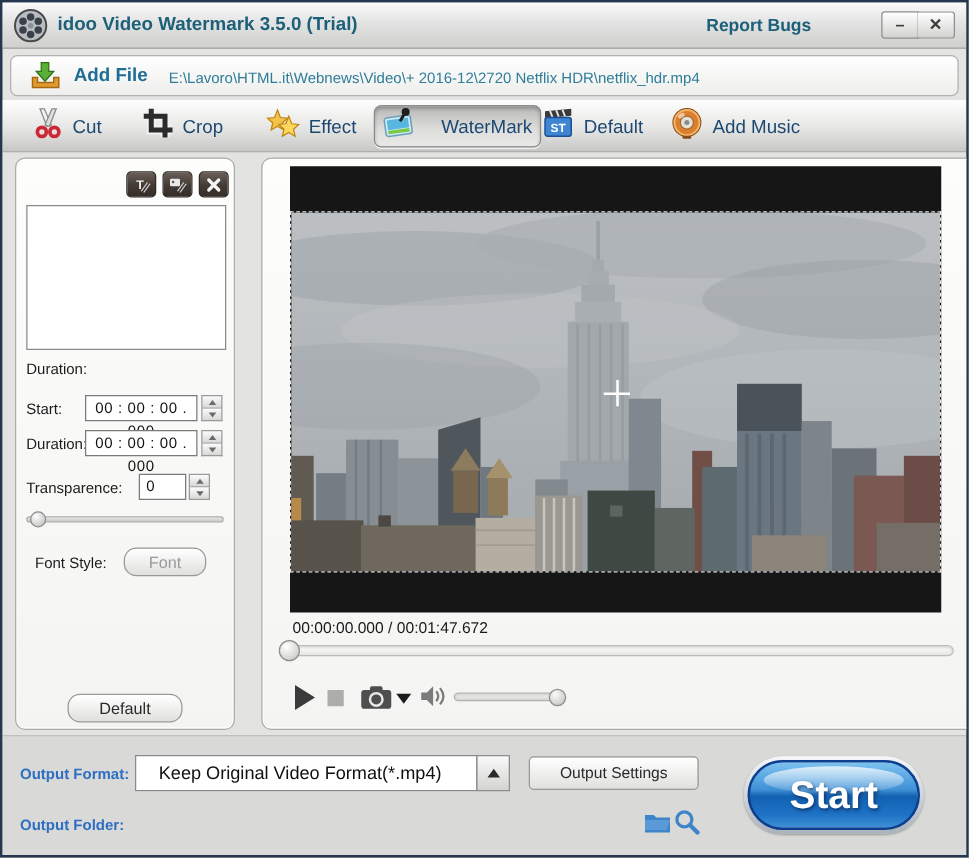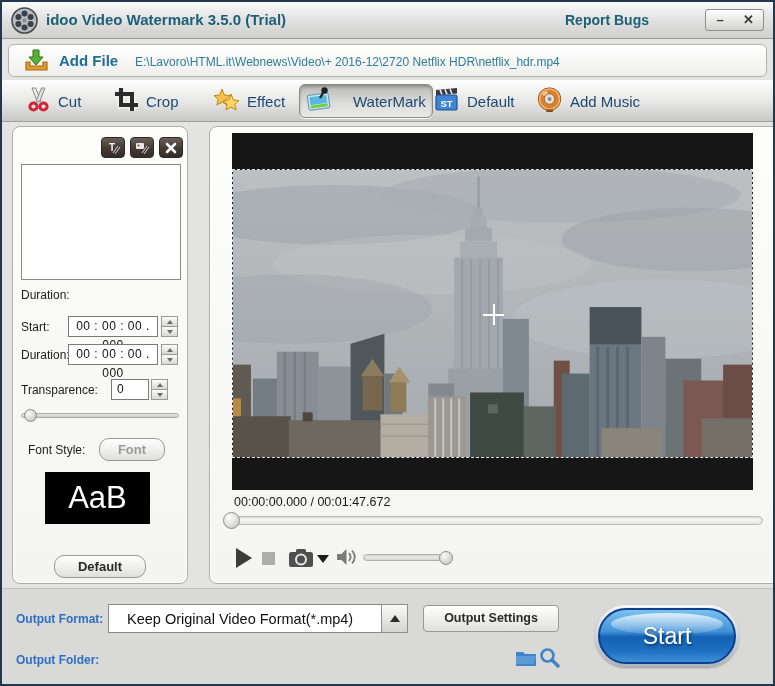--- a/index.html
+++ b/index.html
@@ -53,21 +53,21 @@
   .spin-btn{flex:1;border:1px solid #9a9a9a;background:linear-gradient(#fbfbfb,#d8d8d6);
     display:flex;align-items:center;justify-content:center;cursor:pointer;}
   .spin-btn + .spin-btn{border-top:none;}
   .arr-up{width:0;height:0;border-left:3.5px solid transparent;border-right:3.5px solid transparent;border-bottom:4px solid #6a6a6a;}
   .arr-dn{width:0;height:0;border-left:3.5px solid transparent;border-right:3.5px solid transparent;border-top:4px solid #6a6a6a;}
   .slider-track{position:absolute;height:5px;border-radius:3px;border:1px solid #aaa;
     background:linear-gradient(#e8e8e6,#c9c9c7);}
   .slider-thumb{position:absolute;width:13px;height:13px;border-radius:50%;border:1px solid #8a8a8a;
     background:radial-gradient(circle at 35% 30%,#fdfdfd,#b9b9b7);cursor:pointer;}
   .btn{border:1px solid #989896;border-radius:10px;background:linear-gradient(#ffffff,#e0e0de);
-    font-size:13px;color:#2a2a2a;text-align:center;cursor:pointer;font-weight:bold;}
+    font-size:13px;color:#2a2a2a;text-align:center;cursor:pointer;}
   .font-btn{position:absolute;left:86px;top:311px;width:66px;height:23px;line-height:21px;color:#9a9a9a;}
   .font-preview{position:absolute;left:32px;top:345px;width:105px;height:52px;background:#000;
     color:#fff;font-size:31px;text-align:center;line-height:52px;}
   .default-btn{position:absolute;left:41px;top:428px;width:92px;height:23px;line-height:21px;}
 
   
   .video{position:absolute;left:22px;top:6px;width:521px;height:357px;background:#161616;}
   .video-content{position:absolute;left:0;top:36px;width:521px;height:289px;border:1px dashed #e4e4e4;}
   .video-content svg{display:block;width:100%;height:100%;}
   .crosshair{position:absolute;left:250px;top:134px;width:21px;height:21px;pointer-events:none;}
@@ -102,21 +102,21 @@
   .settings-btn{position:absolute;left:421px;top:16px;width:136px;height:27px;border-radius:4px;line-height:25px;font-size:12.5px;}
   .folder-icon{position:absolute;left:513px;top:60px;cursor:pointer;}
   .search-icon{position:absolute;left:537px;top:58px;cursor:pointer;}
   .start-btn{position:absolute;left:593px;top:16px;width:144px;height:62px;border-radius:32px;
     background:linear-gradient(#f5f7f9,#a9b3bc);padding:3px;cursor:pointer;box-shadow:0 1px 2px rgba(0,0,0,.3);}
   .start-inner{width:100%;height:100%;border-radius:28px;border:2px solid #0d3f8e;position:relative;overflow:hidden;
     background:linear-gradient(#7cc2ef 0%,#3f90d6 42%,#1261b3 52%,#1e72c4 80%,#3f90d6 100%);
     display:flex;align-items:center;justify-content:center;}
   .start-inner:before{content:"";position:absolute;left:8%;top:6%;width:84%;height:42%;border-radius:50%;
     background:linear-gradient(rgba(255,255,255,.75),rgba(255,255,255,.08));}
-  .start-label{position:relative;color:#fff;font-size:23px;font-weight:normal;text-shadow:1px 2px 3px rgba(0,20,60,.6);}
+  .start-label{position:relative;color:#fff;font-size:31px;font-weight:bold;text-shadow:1px 2px 3px rgba(0,20,60,.6);}
 </style>
 </head>
 <body>
 
 <div class="window">
 
   <div class="titlebar">
     <span class="reel">
       <svg width="29" height="29" viewBox="0 0 29 29">
         <circle cx="14.5" cy="14.5" r="12.5" fill="#b9bdc3" stroke="#4a4a4a" stroke-width="1.6"></circle>
@@ -281,21 +281,20 @@
           </div>
       </div>
 
       <div class="slider-track" style="left:8px;top:286px;width:158px">
         <div class="slider-thumb" style="left:2px;top:-5px"></div>
       </div>
 
       <span class="lbl" style="left:15px;top:316px">Font Style:</span>
       <div class="btn font-btn">Font</div>
 
-      <div class="font-preview">AaB</div>
 
       <div class="btn default-btn">Default</div>
     </div>
 
     <div class="panel right-panel">
       <div class="video">
         <div class="video-content">
           <svg viewBox="0 0 521 289" preserveAspectRatio="none">
             <defs>
               <linearGradient id="sky" x1="0" y1="0" x2="0" y2="1">

